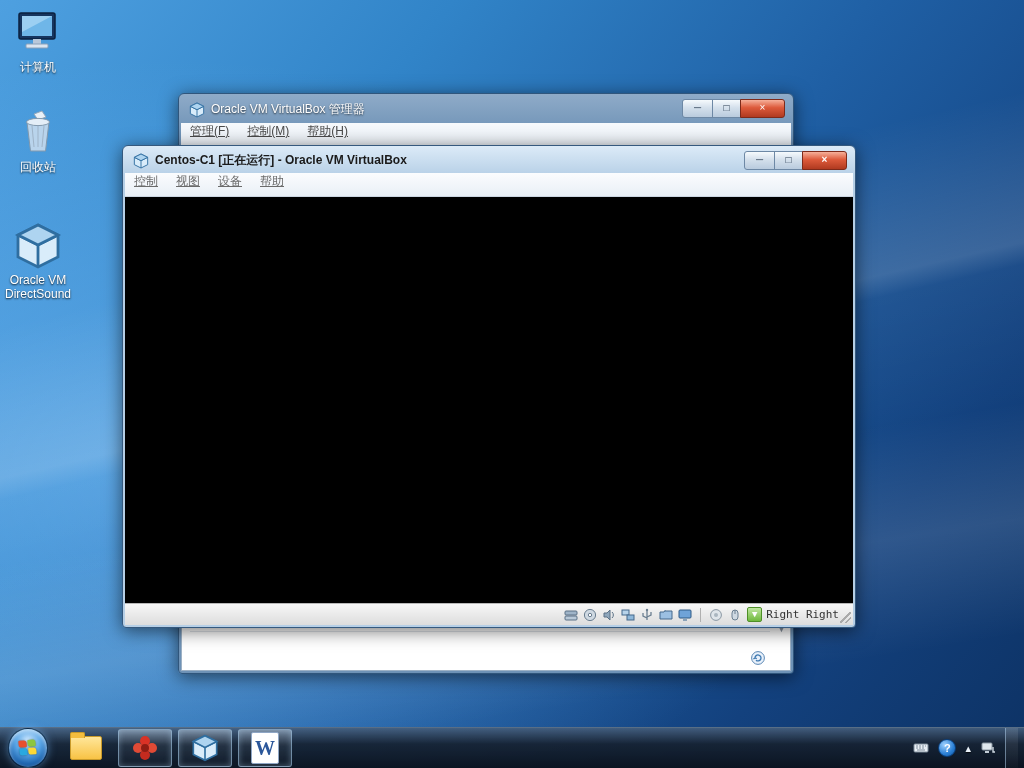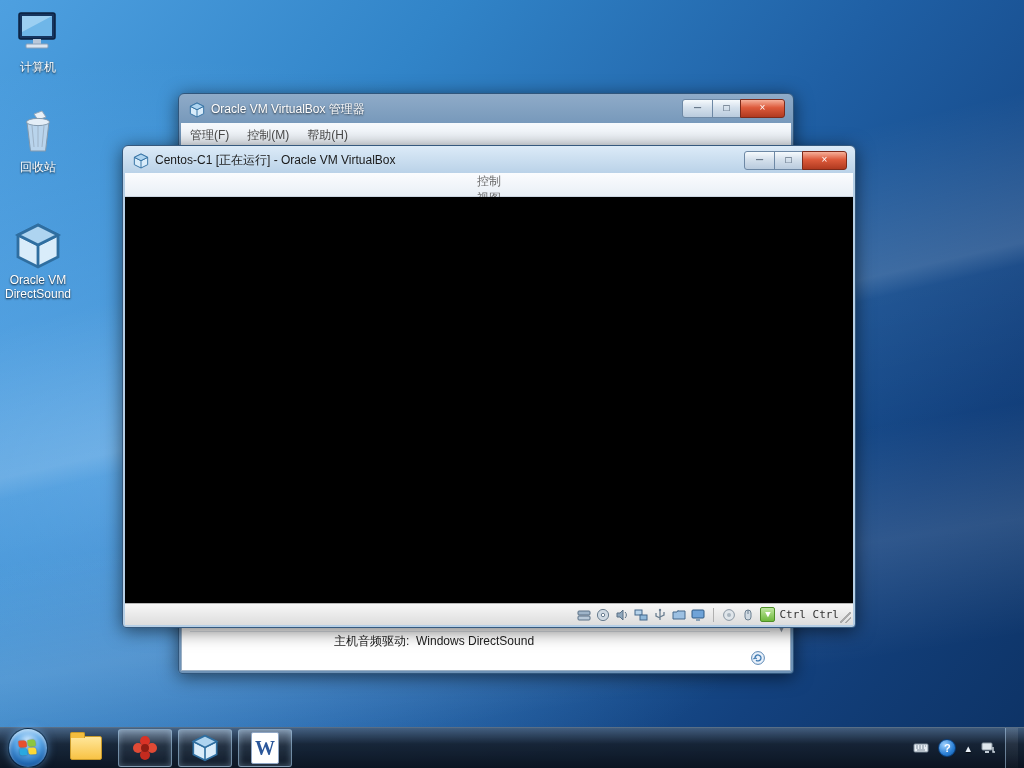--- a/index.html
+++ b/index.html
@@ -27,40 +27,40 @@
   .titlebar{display:flex;align-items:center;gap:6px;padding:0 8px;position:relative;}
   .title-text{font-size:12px;white-space:nowrap;text-align:right;}
   .winbtns{position:absolute;top:3px;right:6px;display:flex;}
   .wbtn{height:17px;line-height:16px;text-align:center;font-size:10px;
     border:1px solid #6d88a5;margin-left:-1px;color:#25384d;
     background:linear-gradient(#f6fafd,#d4e0ec 45%,#b9cbde);}
   .wbtn.min{width:29px;border-radius:3px 0 0 3px;}
   .wbtn.max{width:27px;}
   .wbtn.close{width:43px;border-radius:0 3px 3px 0;color:#fff;border-color:#7e2a1a;
     background:linear-gradient(#f6b09a,#dd5a3b 45%,#b03a20);}
-  .menubar{display:flex;align-items:center;font-size:12px;color:#4a4a4a;}
+  .menubar{display:flex;align-items:flex-start;font-size:12px;color:#4a4a4a;text-decoration:underline;}
   .mitem{padding:0 9px;cursor:default;}
   
   #mgr{left:178px;top:93px;width:610px;height:575px;z-index:10;
     padding:2px;border:1px solid #30567c;
     background:linear-gradient(#8fabc8,#6e92b6 40px,#6e92b6);}
   #mgr .titlebar{height:27px;color:#fff;}
   #mgr .title-text{text-shadow:0 1px 2px rgba(0,0,0,.7);}
   #mgr .menubar{height:25px;background:linear-gradient(#f6f9fc,#e8eef5);border-bottom:1px solid #ccd6e2;}
   #mgr .content{flex:1;background:#fff;position:relative;border:1px solid #9db1c5;border-top:none;}
   #mgr .audio-row{position:absolute;left:152px;bottom:20px;font-size:12px;color:#222;white-space:nowrap;}
   #mgr .sepline{position:absolute;left:8px;right:20px;bottom:38px;border-top:1px solid #e0e4ea;}
   #mgr .scroll-arrow{position:absolute;right:4px;bottom:36px;font-size:9px;color:#8a95a3;}
   #mgr .corner-ic{position:absolute;right:24px;bottom:4px;width:16px;height:16px;}
   
   #vmwin{left:122px;top:145px;width:728px;height:477px;z-index:20;
     padding:2px;border:1px solid #35597e;
     background:linear-gradient(#dcebf8,#b6cfe6 30px,#b6cfe6);}
-  #vmwin .titlebar{height:25px;color:#1a1a1a;}
-  #vmwin .menubar{height:23px;background:linear-gradient(#fbfcfe,#e9eff6);border-bottom:1px solid #ccd6e2;color:#6b6b6b;flex-direction:column;}
+  #vmwin .titlebar{height:25px;color:#1a1a1a;font-weight:bold;}
+  #vmwin .menubar{height:23px;background:linear-gradient(#fbfcfe,#e9eff6);border-bottom:1px solid #ccd6e2;color:#6b6b6b;}
   #vmwin .terminal{flex:1;background:#000;color:#dcdcdc;
     font-family:"DejaVu Sans Mono","Liberation Mono",monospace;
     font-size:13px;font-weight:bold;line-height:16px;letter-spacing:.4px;
     padding:3px 2px;overflow:hidden;cursor:text;}
   
   .statusbar{height:21px;background:linear-gradient(#f7f7f7,#dddddd);border-top:1px solid #b8b8b8;
     display:flex;align-items:center;justify-content:flex-end;padding-right:14px;position:relative;}
   .sico{display:inline-block;width:14px;height:14px;margin-left:5px;}
   .ssep{display:inline-block;width:1px;height:14px;background:#b0b0b0;margin-left:8px;margin-right:3px;}
   .hostkey{display:flex;align-items:center;margin-left:5px;font-family:"DejaVu Sans Mono",monospace;
@@ -159,23 +159,20 @@
         <span class="wbtn close">×</span>
       </span>
     </div>
     <div class="menubar">
       <span class="mitem">管理(F)</span>
       <span class="mitem">控制(M)</span>
       <span class="mitem">帮助(H)</span>
     </div>
     <div class="content">
       <div class="sepline"></div>
-      <div class="audio-row">
-        <span>主机音频驱动:</span>&nbsp;&nbsp;<span>Windows DirectSound</span>
-      </div>
       <div class="scroll-arrow">▼</div>
       <svg class="corner-ic" viewBox="0 0 16 16">
         <circle cx="8" cy="8" r="6.4" fill="#e8f0fa" stroke="#5a87b4"></circle>
         <path d="M5 8 a3 3 0 1 1 1 2.2 M5 8 l-1.6 1 M5 8 l1.8 .6" fill="none" stroke="#3c78b0" stroke-width="1.3"></path>
       </svg>
     </div>
   </div>
 
   <div class="win" id="vmwin">
     <div class="titlebar">
@@ -229,21 +226,21 @@
       <svg class="sico" viewBox="0 0 14 14">
           <circle cx="7" cy="7" r="5.4" fill="#dfe5ea" stroke="#8a97a3"></circle>
           <circle cx="7" cy="7" r="2" fill="#aab6c0"></circle>
         </svg>
       <svg class="sico" viewBox="0 0 14 14">
           <rect x="4" y="2" width="6" height="10" rx="3" fill="#cfd9e2" stroke="#6b7f91"></rect>
           <line x1="7" y1="2" x2="7" y2="6" stroke="#6b7f91"></line>
         </svg>
       <span class="hostkey">
         <span class="hk-ic">▼</span>
-        <span>Ctrl Ctrl</span>
+        <span>Right Right</span>
       </span>
       <span class="grip"></span>
     </div>
   </div>
 
   <div id="taskbar">
     <div id="orb">
       <span class="flag">
         <span style="background:#e8502e"></span>
           <span style="background:#8cc63f"></span>

